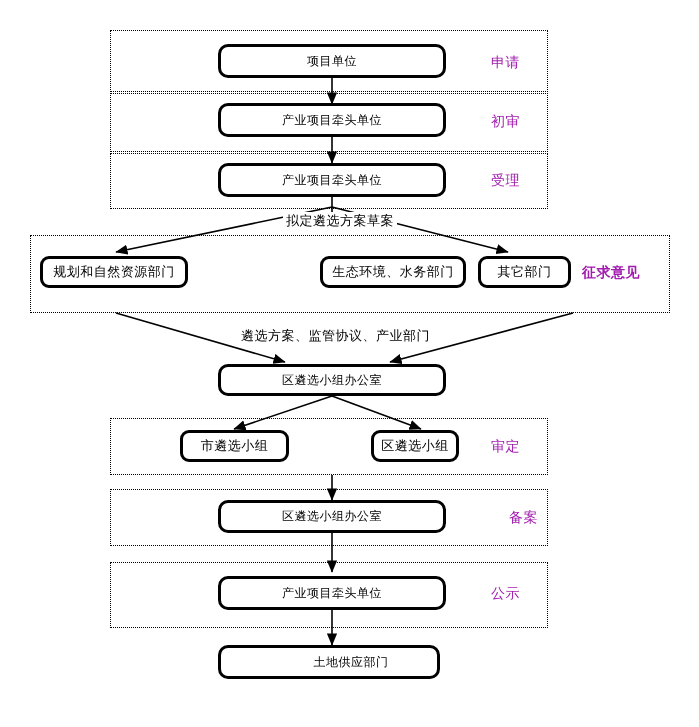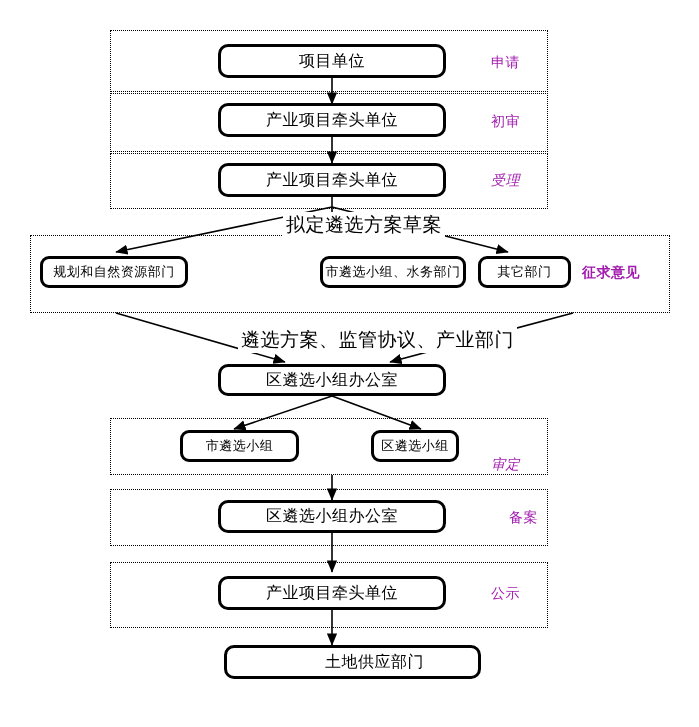--- a/index.html
+++ b/index.html
@@ -23,40 +23,40 @@
   }
   .node {
     position: absolute;
     box-sizing: border-box;
     border: 3px solid #000000;
     border-radius: 10px;
     background: #ffffff;
     display: flex;
     align-items: center;
     justify-content: center;
-    font-size: 16px;
+    font-size: 12px;
     color: #000000;
     letter-spacing: 0.5px;
     white-space: nowrap;
   }
   .node-sm {
     font-size: 13px;
     border-width: 3px;
     border-radius: 9px;
   }
   .stage-label {
     position: absolute;
     font-size: 14px;
     color: #a21caf;
     white-space: nowrap;
     letter-spacing: 0.5px;
   }
   .edge-label {
     position: absolute;
-    font-size: 19px;
+    font-size: 13px;
     color: #000000;
     white-space: nowrap;
     background: #ffffff;
     padding: 0 3px;
     letter-spacing: 0.5px;
   }
   svg.wires {
     position: absolute;
     left: 0;
     top: 0;
@@ -120,60 +120,60 @@
   <div class="node" style="left:218px; top:163px; width:228px; height:34px;">
     <span>产业项目牵头单位</span>
   </div>
 
   <div class="node node-sm" style="left:40px; top:256px; width:148px; height:32px;">
     <span>规划和自然资源部门</span>
   </div>
 
 
   <div class="node node-sm" style="left:320px; top:256px; width:146px; height:32px;">
-    <span>市遴选小组、水务部门</span>
+    <span>生态环境、水务部门</span>
   </div>
 
   <div class="node node-sm" style="left:478px; top:256px; width:93px; height:32px;">
     <span>其它部门</span>
   </div>
 
   <div class="node" style="left:218px; top:364px; width:228px; height:32px;">
     <span>区遴选小组办公室</span>
   </div>
 
-  <div class="node node-sm" style="left:180px; top:430px; width:119px; height:32px;">
+  <div class="node node-sm" style="left:180px; top:430px; width:109px; height:32px;">
     <span>市遴选小组</span>
   </div>
 
   <div class="node node-sm" style="left:371px; top:430px; width:88px; height:32px;">
     <span>区遴选小组</span>
   </div>
 
   <div class="node" style="left:218px; top:500px; width:228px; height:33px;">
     <span>区遴选小组办公室</span>
   </div>
 
   <div class="node" style="left:218px; top:576px; width:228px; height:34px;">
     <span>产业项目牵头单位</span>
   </div>
 
-  <div class="node" style="left:224px; top:645px; width:257px; height:34px;padding-left:44px;">
+  <div class="node" style="left:218px; top:645px; width:222px; height:34px;padding-left:44px;">
     <span>土地供应部门</span>
   </div>
 
   <div class="stage-label" style="left:491px; top:54px;">申请</div>
 
   <div class="stage-label" style="left:491px; top:113px;">初审</div>
 
-  <div class="stage-label" style="left:491px; top:172px;font-style:italic;">受理</div>
+  <div class="stage-label" style="left:491px; top:172px;">受理</div>
 
   <div class="stage-label" style="left:582px; top:264px;font-weight:bold;">征求意见</div>
 
-  <div class="stage-label" style="left:491px; top:456px;font-style:italic;">审定</div>
+  <div class="stage-label" style="left:491px; top:438px;">审定</div>
 
   <div class="stage-label" style="left:509px; top:509px;">备案</div>
 
   <div class="stage-label" style="left:491px; top:585px;">公示</div>
 
   <div class="edge-label" style="left:283px; top:212px;">拟定遴选方案草案</div>
 
   <div class="edge-label" style="left:238px; top:327px;">遴选方案、监管协议、产业部门</div>
 
 </div>

